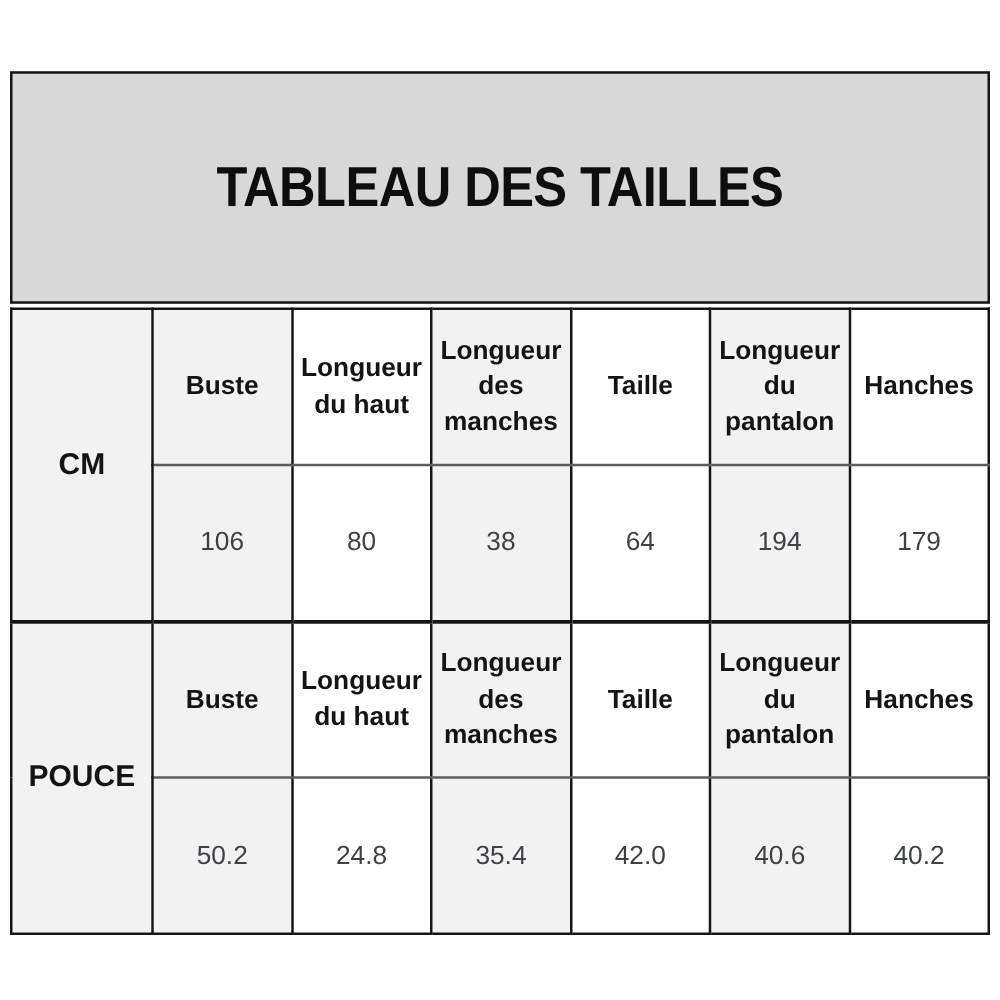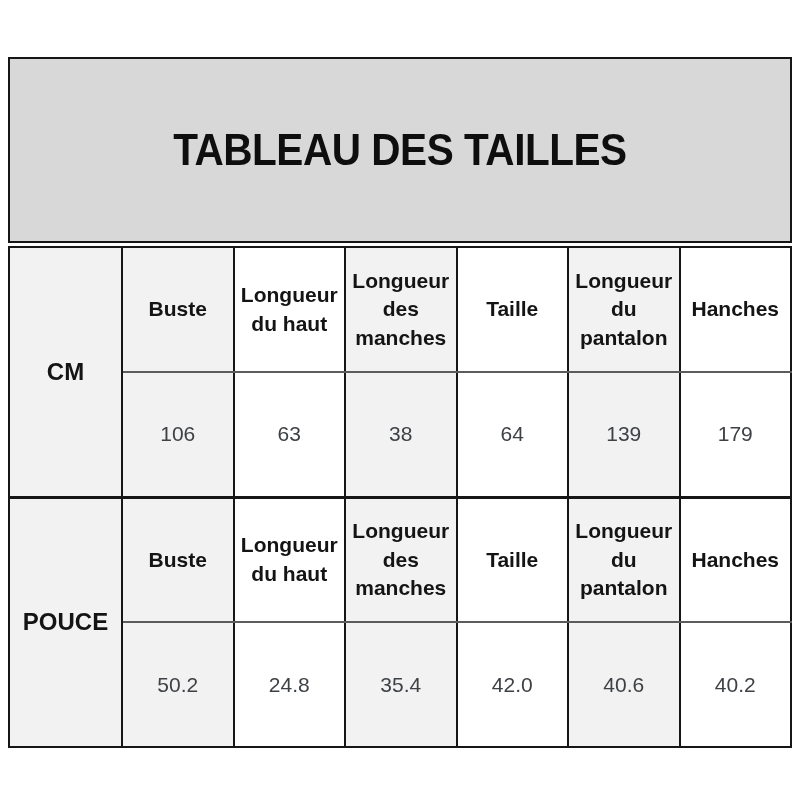--- a/index.html
+++ b/index.html
@@ -96,24 +96,24 @@
         <th class="tint">Buste</th>
         <th>Longueur du haut</th>
         <th class="tint">Longueur des manches</th>
         <th>Taille</th>
         <th class="tint">Longueur du pantalon</th>
         <th>Hanches</th>
       </tr>
 
       <tr class="vals">
         <td class="val tint">106</td>
-        <td class="val">63</td>
+        <td class="val">80</td>
         <td class="val tint">38</td>
         <td class="val">64</td>
-        <td class="val tint">139</td>
+        <td class="val tint">194</td>
         <td class="val">179</td>
       </tr>
 
       <tr class="hdr section-start">
         <td class="unit tint" rowspan="2">POUCE</td>
         <th class="tint">Buste</th>
         <th>Longueur du haut</th>
         <th class="tint">Longueur des manches</th>
         <th>Taille</th>
         <th class="tint">Longueur du pantalon</th>

